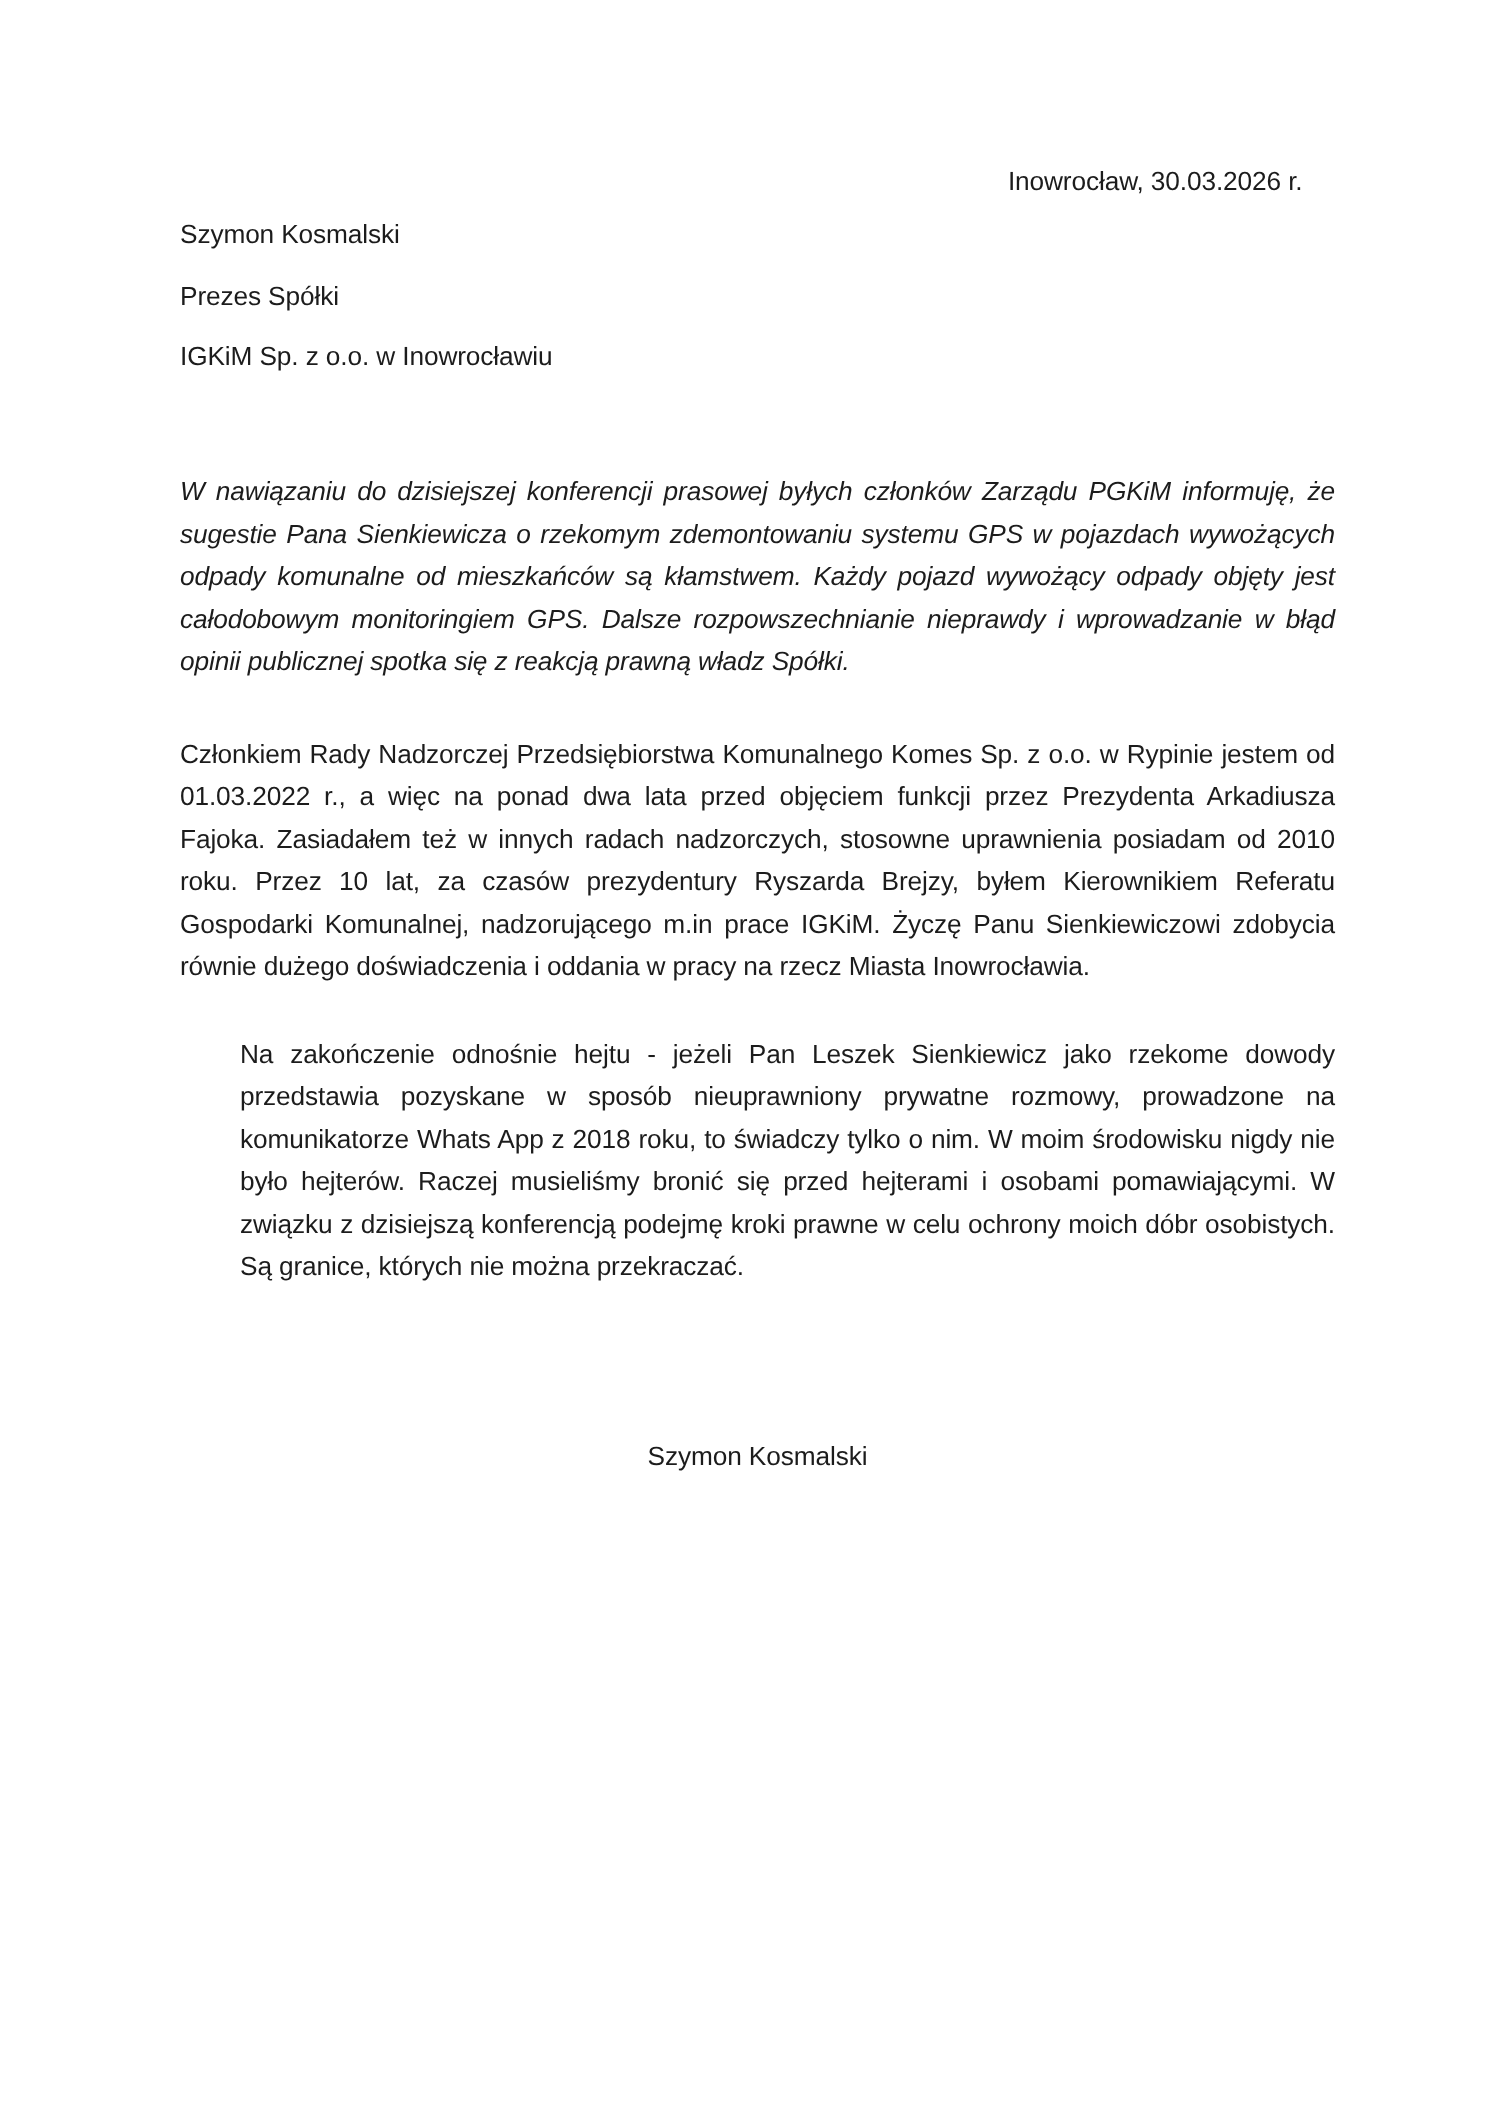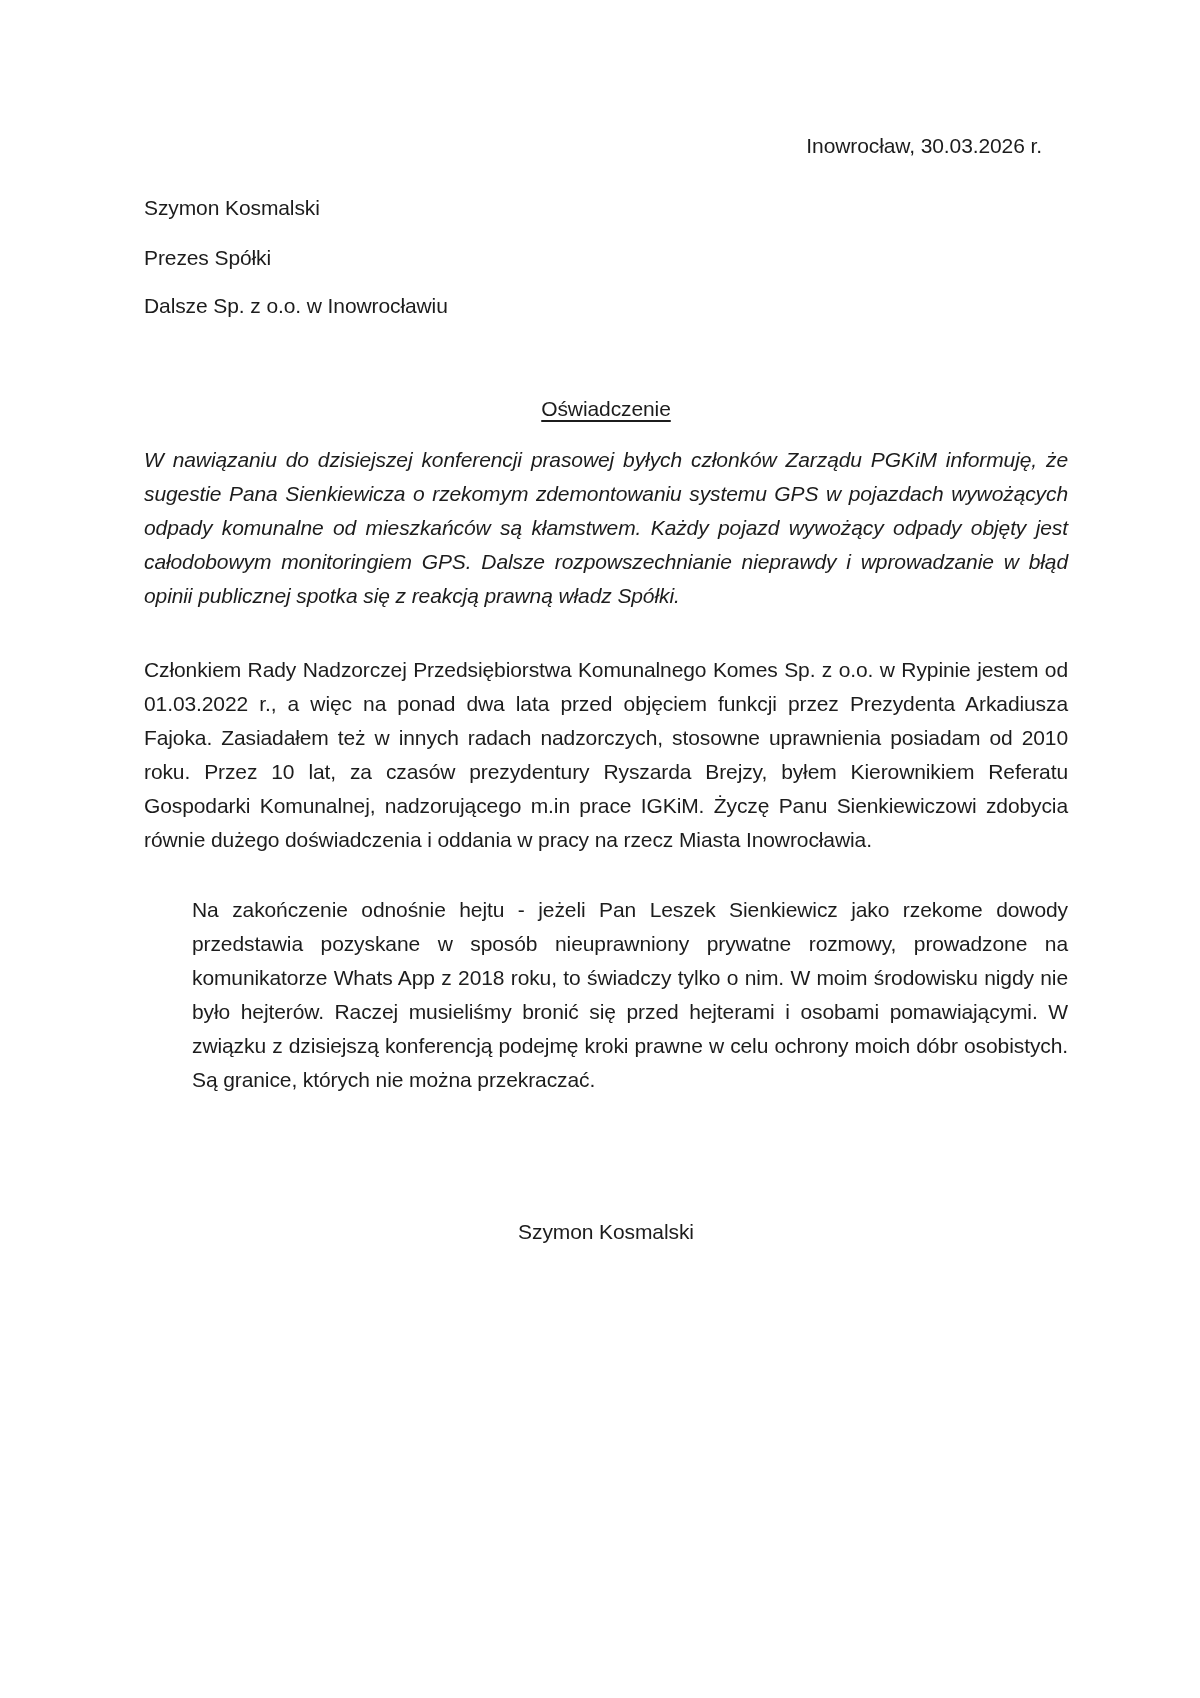--- a/index.html
+++ b/index.html
@@ -17,21 +17,21 @@
     padding: 134px 132px 0 144px;
     font-family: "Liberation Sans", sans-serif;
     font-size: 21px;
     color: #1c1c1c;
     letter-spacing: -0.1px;
   }
   .dateline {
     text-align: right;
     padding-right: 26px;
     line-height: 24px;
-    margin: 0 0 38px 0;
+    margin: 0 0 18px 0;
     white-space: nowrap;
   }
   .sender-name {
     line-height: 24px;
     margin: 0 0 26px 0;
   }
   .sender-role {
     line-height: 24px;
     margin: 0 0 24px 0;
   }
@@ -66,23 +66,22 @@
 <body>
 
 <div class="page">
 
   <p class="dateline">Inowrocław, 30.03.2026 r.</p>
 
   <p class="sender-name">Szymon Kosmalski</p>
 
   <p class="sender-role">Prezes Spółki</p>
 
-  <p class="sender-company">Dalsze Sp. z o.o. w Inowrocławiu</p>
+  <p class="sender-company">IGKiM Sp. z o.o. w Inowrocławiu</p>
 
-  <h1 class="doc-title">Oświadczenie</h1>
 
   <p class="para p1">W nawiązaniu do dzisiejszej konferencji prasowej byłych członków Zarządu PGKiM informuję, że sugestie Pana Sienkiewicza o rzekomym zdemontowaniu systemu GPS w pojazdach wywożących odpady komunalne od mieszkańców są kłamstwem. Każdy pojazd wywożący odpady objęty jest całodobowym monitoringiem GPS. Dalsze rozpowszechnianie nieprawdy i wprowadzanie w błąd opinii publicznej spotka się z reakcją prawną władz Spółki.</p>
 
   <p class="para p2">Członkiem Rady Nadzorczej Przedsiębiorstwa Komunalnego Komes Sp. z o.o. w Rypinie jestem od 01.03.2022 r., a więc na ponad dwa lata przed objęciem funkcji przez Prezydenta Arkadiusza Fajoka. Zasiadałem też w innych radach nadzorczych, stosowne uprawnienia posiadam od 2010 roku. Przez 10 lat, za czasów prezydentury Ryszarda Brejzy, byłem Kierownikiem Referatu Gospodarki Komunalnej, nadzorującego m.in prace IGKiM. Życzę Panu Sienkiewiczowi zdobycia równie dużego doświadczenia i oddania w pracy na rzecz Miasta Inowrocławia.</p>
 
   <p class="para p3">Na zakończenie odnośnie hejtu - jeżeli Pan Leszek Sienkiewicz jako rzekome dowody przedstawia pozyskane w sposób nieuprawniony prywatne rozmowy, prowadzone na komunikatorze Whats App z 2018 roku, to świadczy tylko o nim. W moim środowisku nigdy nie było hejterów. Raczej musieliśmy bronić się przed hejterami i osobami pomawiającymi. W związku z dzisiejszą konferencją podejmę kroki prawne w celu ochrony moich dóbr osobistych. Są granice, których nie można przekraczać.</p>
 
   <p class="signature">Szymon Kosmalski</p>
 
 </div>

